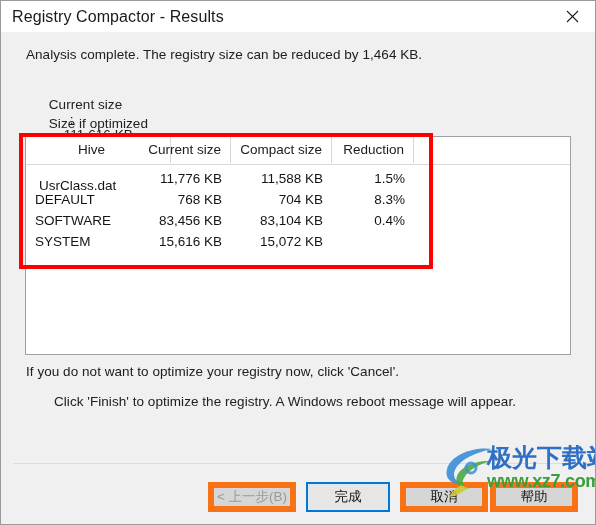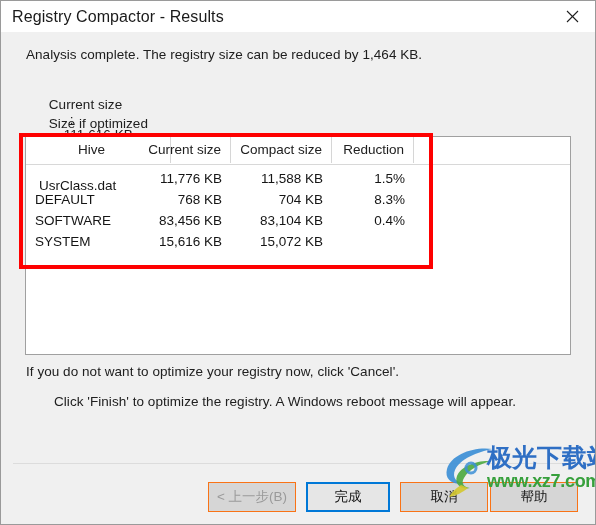--- a/index.html
+++ b/index.html
@@ -161,21 +161,21 @@
     height: 1px;
     background: #dcdcdc;
   }
 
   .dlg-btn {
     position: absolute;
     top: 450px;
     height: 30px;
     box-sizing: border-box;
     background: #d6d6d6;
-    border: 1px solid #f97316;
+    border: 6px solid #f97316;
     font-family: "Liberation Sans", "DejaVu Sans", sans-serif;
     font-size: 13.5px;
     color: #151515;
     display: flex;
     align-items: center;
     justify-content: center;
     white-space: nowrap;
     cursor: default;
     padding: 0;
   }

